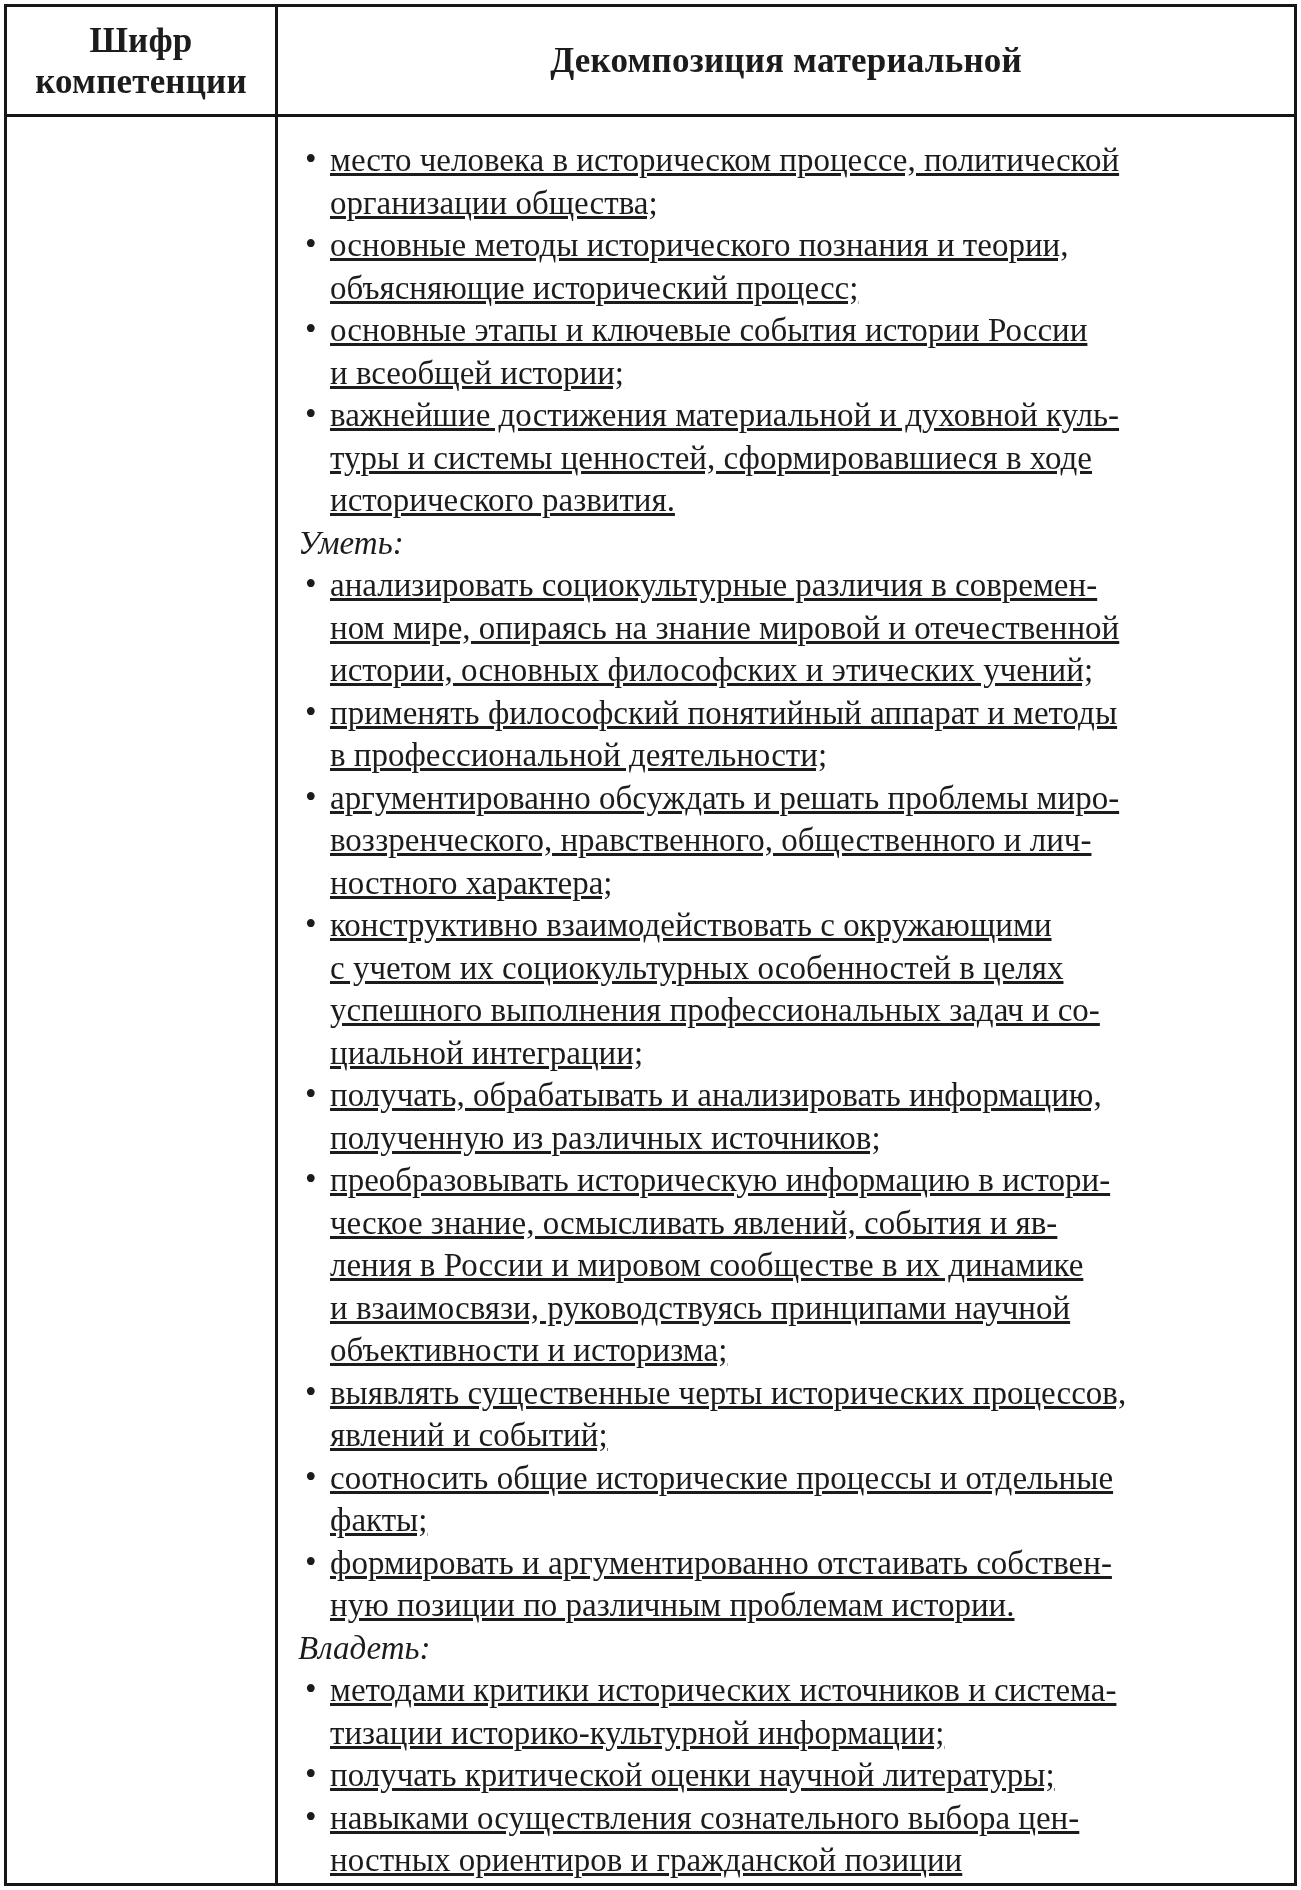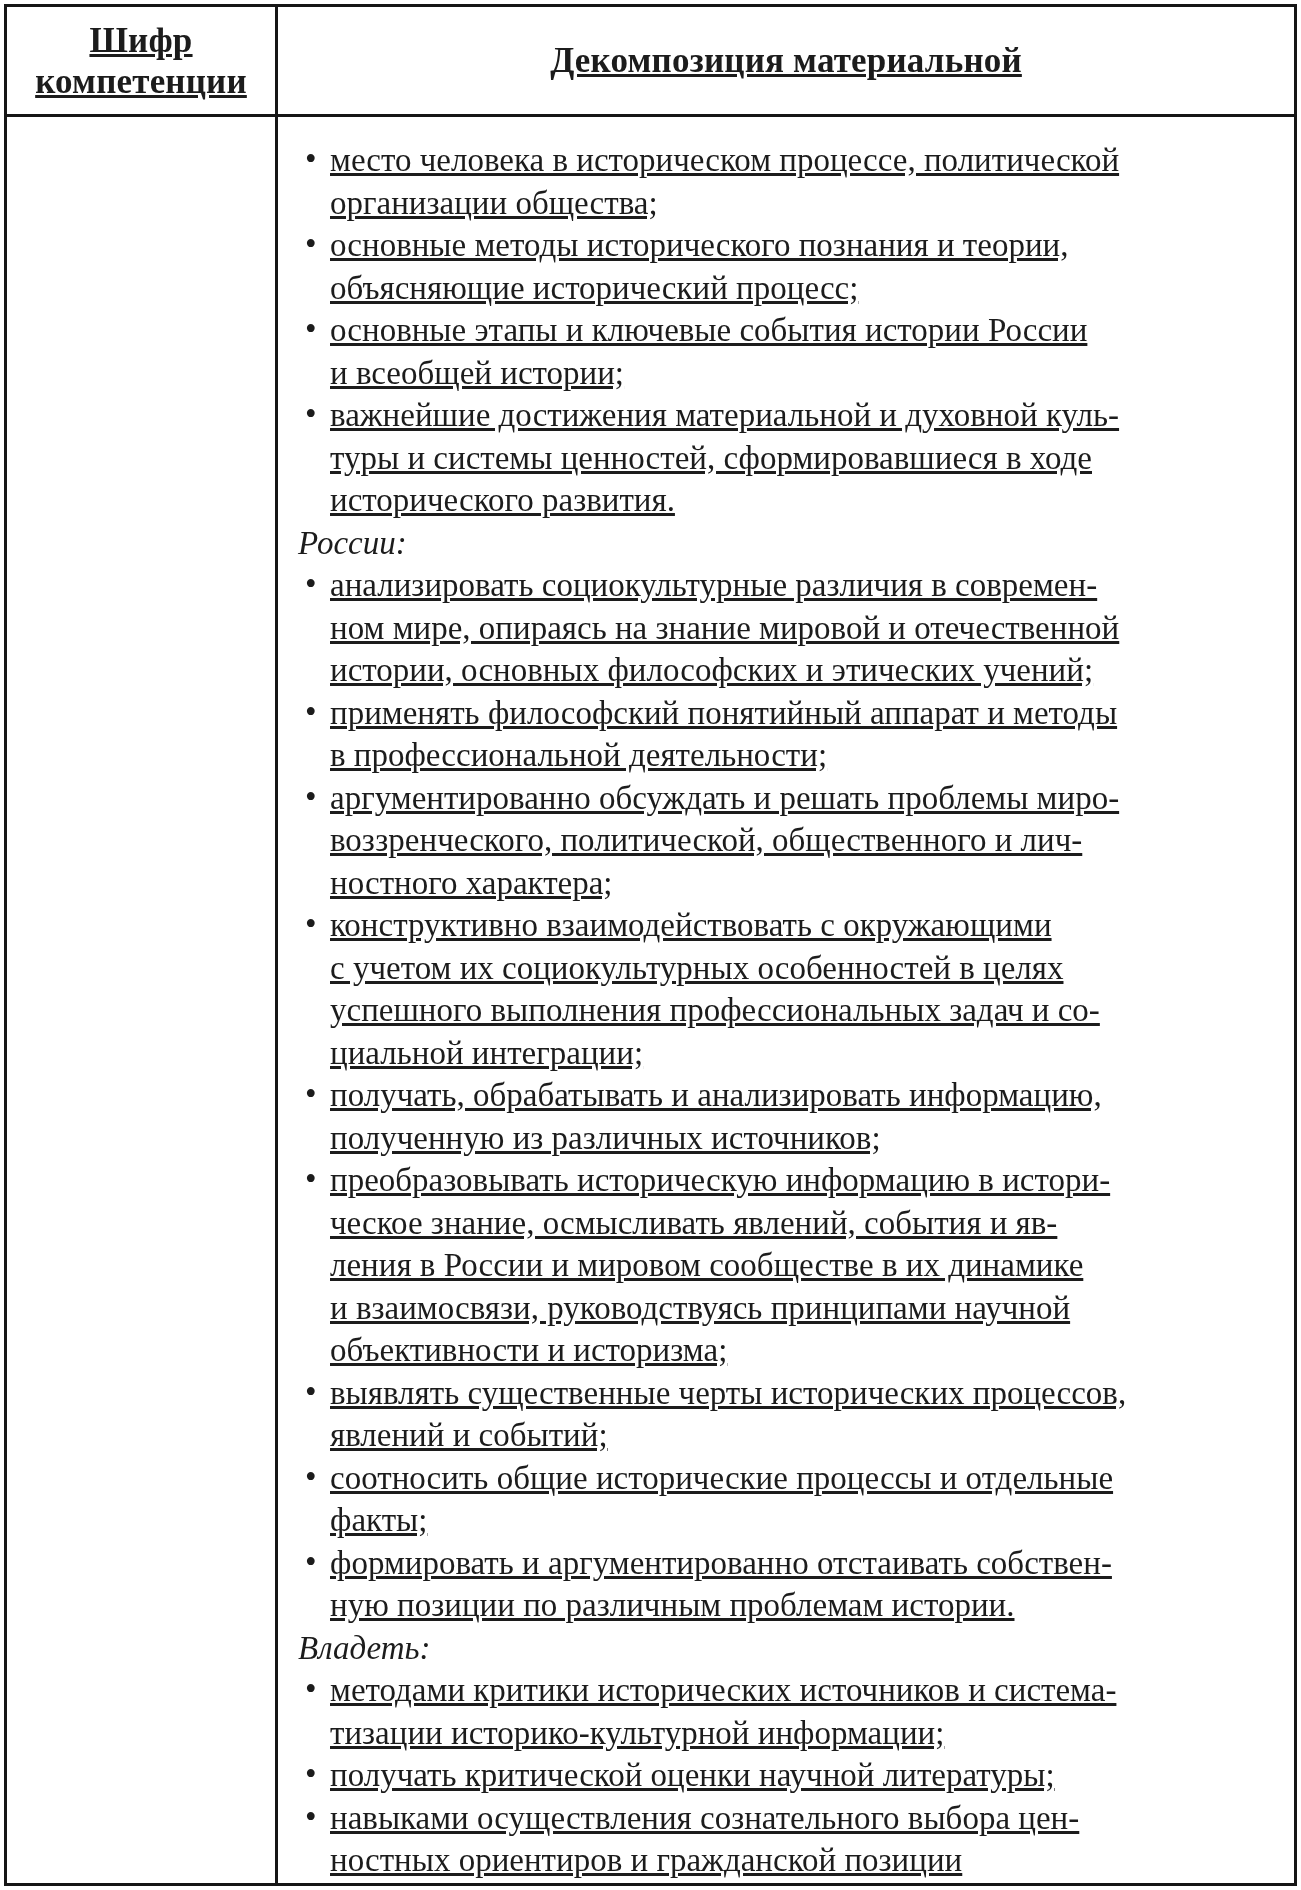--- a/index.html
+++ b/index.html
@@ -21,21 +21,20 @@
     height: 1882px;
     margin: 4px;
   }
   .comp-table th,
   .comp-table td {
     border: 3px solid #161616;
     background: #ffffff;
   }
   .comp-table thead tr {
     height: 110px;
-    text-decoration: underline;
   }
   th.code-col {
     width: 256px;
   }
   .comp-table th {
     font-weight: bold;
     font-size: 35px;
     line-height: 41px;
     text-align: center;
     vertical-align: middle;
@@ -102,38 +101,38 @@
 и всеобщей истории;</span>
           </div>
           <div class="bullet-item">
             <span class="dot">•</span>
             <span class="txt">важнейшие достижения материальной и духовной куль-
 туры и системы ценностей, сформировавшиеся в ходе
 исторического развития.</span>
           </div>
         </div>
 
-        <div class="section-label">России:</div>
+        <div class="section-label">Уметь:</div>
 
         <div>
           <div class="bullet-item">
             <span class="dot">•</span>
             <span class="txt">анализировать социокультурные различия в современ-
 ном мире, опираясь на знание мировой и отечественной
 истории, основных философских и этических учений;</span>
           </div>
           <div class="bullet-item">
             <span class="dot">•</span>
             <span class="txt">применять философский понятийный аппарат и методы
 в профессиональной деятельности;</span>
           </div>
           <div class="bullet-item">
             <span class="dot">•</span>
             <span class="txt">аргументированно обсуждать и решать проблемы миро-
-воззренческого, политической, общественного и лич-
+воззренческого, нравственного, общественного и лич-
 ностного характера;</span>
           </div>
           <div class="bullet-item">
             <span class="dot">•</span>
             <span class="txt">конструктивно взаимодействовать с окружающими
 с учетом их социокультурных особенностей в целях
 успешного выполнения профессиональных задач и со-
 циальной интеграции;</span>
           </div>
           <div class="bullet-item">

